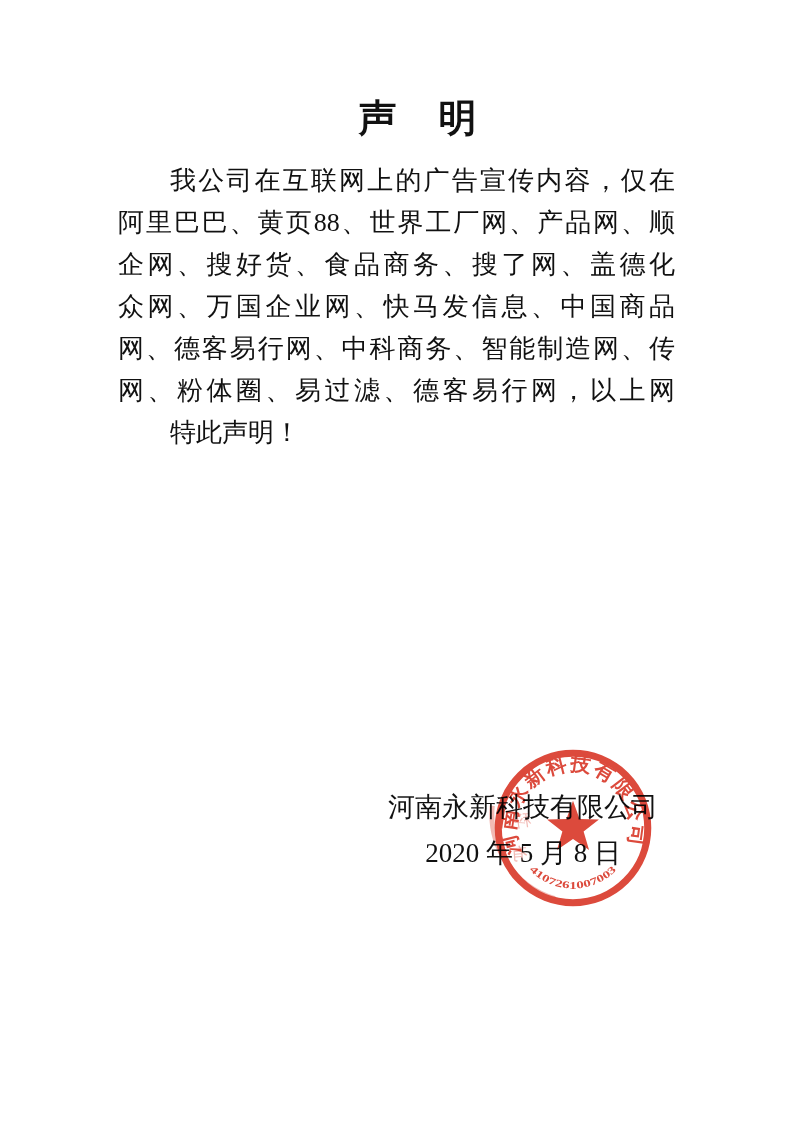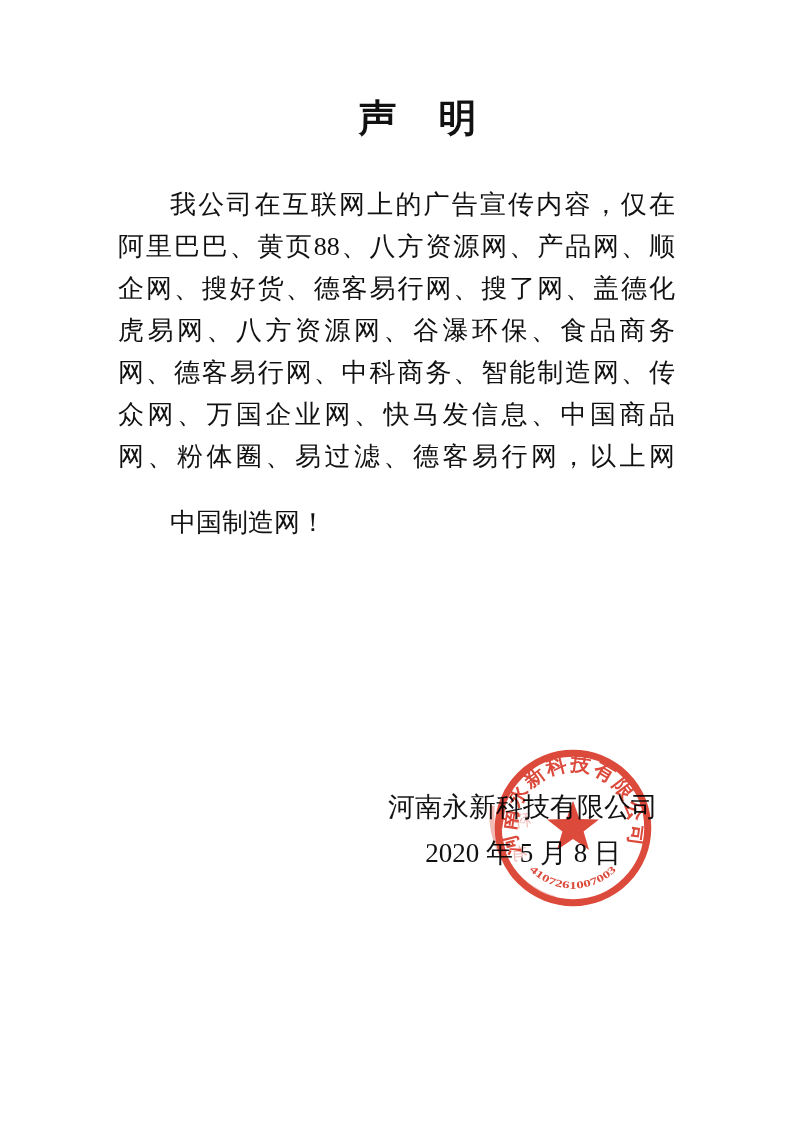--- a/index.html
+++ b/index.html
@@ -32,21 +32,20 @@
     white-space:nowrap;
     text-align:justify;
     text-align-last:justify;
     text-justify:inter-character;
   }
   .line.noj{
     text-align-last:left;
   }
   .line.indent{
     text-indent:52px;
-    margin-top:24px;
   }
   .signature{
     position:absolute;
     top:784px;right:136px;
     text-align:center;
     font-size:27px;
     line-height:46px;
   }
   .seal{
     position:absolute;
@@ -62,27 +61,26 @@
 </style>
 </head>
 <body>
 
 <div class="page">
 
   <h1 class="doc-title">声　明</h1>
 
   <div class="doc-body">
     <div class="line indent">我公司在互联网上的广告宣传内容，仅在</div>
-    <div class="line">阿里巴巴、黄页88、八方资源网、产品网、顺</div>
-    <div class="line">企网、搜好货、德客易行网、搜了网、盖德化</div>
-    <div class="line">虎易网、八方资源网、谷瀑环保、食品商务</div>
+    <div class="line">阿里巴巴、黄页88、世界工厂网、产品网、顺</div>
+    <div class="line">企网、搜好货、食品商务、搜了网、盖德化</div>
+    <div class="line">众网、万国企业网、快马发信息、中国商品</div>
     <div class="line">网、德客易行网、中科商务、智能制造网、传</div>
-    <div class="line">众网、万国企业网、快马发信息、中国商品</div>
     <div class="line">网、粉体圈、易过滤、德客易行网，以上网</div>
-    <div class="line noj indent">中国制造网！</div>
+    <div class="line noj indent">特此声明！</div>
   </div>
 
   <div class="signature">
     <div>河南永新科技有限公司</div>
     <div>2020 年 5 月 8 日</div>
   </div>
 
   <svg class="seal" viewBox="0 0 200 200" xmlns="http://www.w3.org/2000/svg">
     <defs>
       <path id="sealTopArc" d="M 48.3 124.1 A 57 57 0 1 1 151.7 124.1" fill="none"></path>

